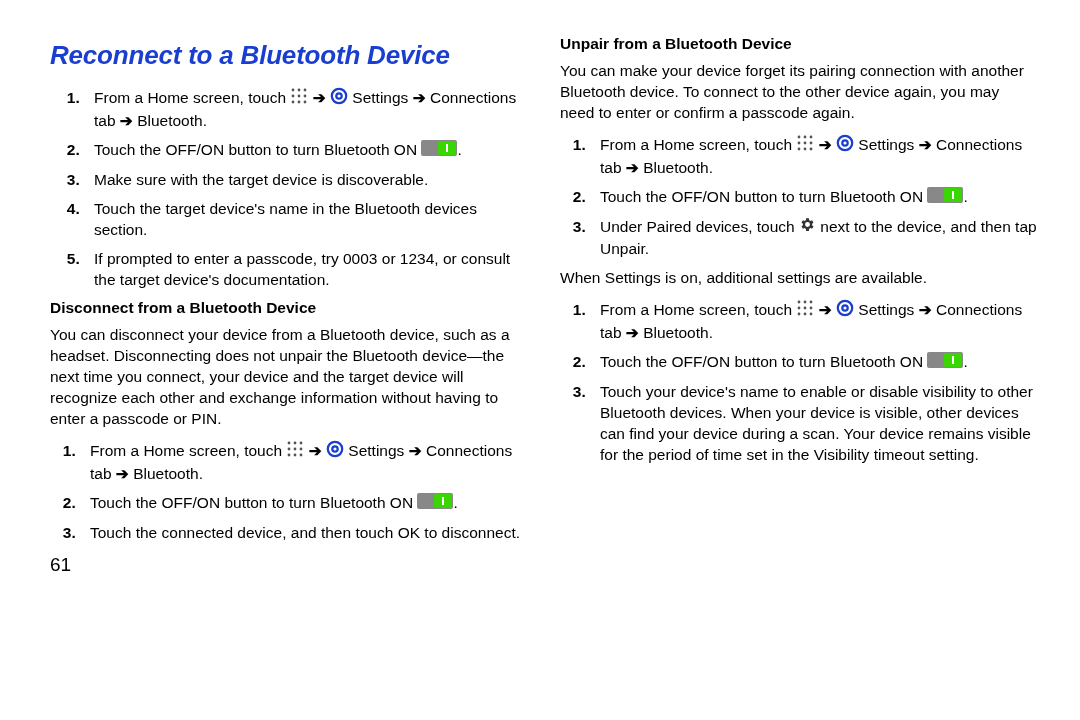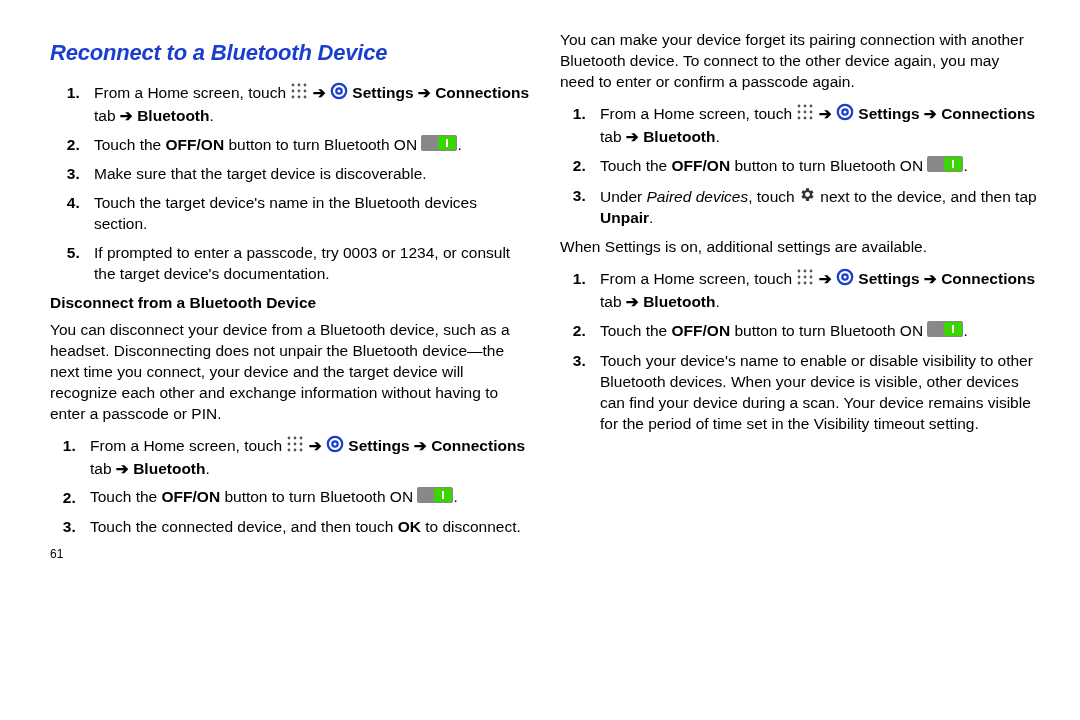--- a/index.html
+++ b/index.html
@@ -1,29 +1,29 @@
 <!DOCTYPE html>
 <html><head>
 <meta charset="utf-8">
 <style>
   html,body{margin:0;padding:0;background:#fff;font-family:Arial,Helvetica,sans-serif;color:#000;}
   .page{width:1080px;height:720px;box-sizing:border-box;padding:30px 40px 20px 50px;display:flex;gap:30px;}
   .col{flex:1;min-width:0;font-size:15.5px;line-height:1.35;}
-  h2.blue{color:#1a3fcf;font-style:italic;font-weight:800;font-size:22px;margin:8px 0 14px 0;letter-spacing:-.2px;}
+  h2.blue{color:#1a3fcf;font-style:italic;font-weight:800;font-size:26px;margin:8px 0 14px 0;letter-spacing:-.2px;}
   .intro{margin:0 4px 10px 0;}
   .sub{font-weight:700;margin:4px 0 6px 0;}
   ol{margin:0 0 8px 0;padding-left:34px;}
   .inner{padding-left:30px;}
   li{margin:0 0 8px 0;padding-left:10px;}
   li::marker{font-weight:700;}
-  .b{font-weight:700;}
-  .it{font-style:italic;text-align:center;}
+  .b{font-weight:400;}
+  .it{text-align:center;}
   .arrow{font-weight:700;}
   .ico{display:inline-block;vertical-align:middle;}
-  .pgnum{font-size:12px;margin-top:4px;}
+  .pgnum{font-size:19px;margin-top:4px;}
 </style>
 </head>
 <body>
 
 <div class="page">
 
   <div class="col">
 
     <h2 class="blue">Reconnect to a Bluetooth Device</h2>
     <ol>
@@ -59,21 +59,21 @@
       <li>
         <span>Touch the </span><span class="b">OFF/ON</span><span> button to turn Bluetooth ON </span>
         <span class="ico">
           <svg width="36" height="16" viewBox="0 0 36 16">
               <rect x="0" y="0" width="36" height="16" rx="2" fill="#888"></rect>
               <rect x="17" y="1" width="18" height="14" rx="2" fill="#39d600"></rect>
               <rect x="25" y="4" width="2" height="8" fill="#fff"></rect>
             </svg>
         </span><span>.</span>
       </li>
-      <li>Make sure that the target device is discoverable.</li>
+      <li>Make sure with the target device is discoverable.</li>
       <li>Touch the target device's name in the Bluetooth devices section.</li>
       <li>If prompted to enter a passcode, try 0003 or 1234, or consult the target device's documentation.</li>
     </ol>
 
     <div class="sub">Disconnect from a Bluetooth Device</div>
     <p class="intro">You can disconnect your device from a Bluetooth device, such as a headset. Disconnecting does not unpair the Bluetooth device—the next time you connect, your device and the target device will recognize each other and exchange information without having to enter a passcode or PIN.</p>
     <ol class="inner">
       <li>
         <span>From a Home screen, touch </span>
         <span class="ico">
@@ -114,20 +114,21 @@
         </span><span>.</span>
       </li>
       <li>
         <span>Touch the connected device, and then touch </span><span class="b">OK</span><span> to disconnect.</span>
       </li>
     </ol>
     <div class="pgnum">61</div>
   </div>
 
   <div class="col">
+    <div class="sub">Unpair from a Bluetooth Device</div>
     <p class="intro">You can make your device forget its pairing connection with another Bluetooth device. To connect to the other device again, you may need to enter or confirm a passcode again.</p>
     <ol class="inner">
       <li>
         <span>From a Home screen, touch </span>
         <span class="ico">
           <svg width="18" height="18" viewBox="0 0 18 18">
               <g fill="#555">
                 <circle cx="3" cy="3" r="1.4"></circle>
                 <circle cx="9" cy="3" r="1.4"></circle>
                 <circle cx="15" cy="3" r="1.4"></circle>

